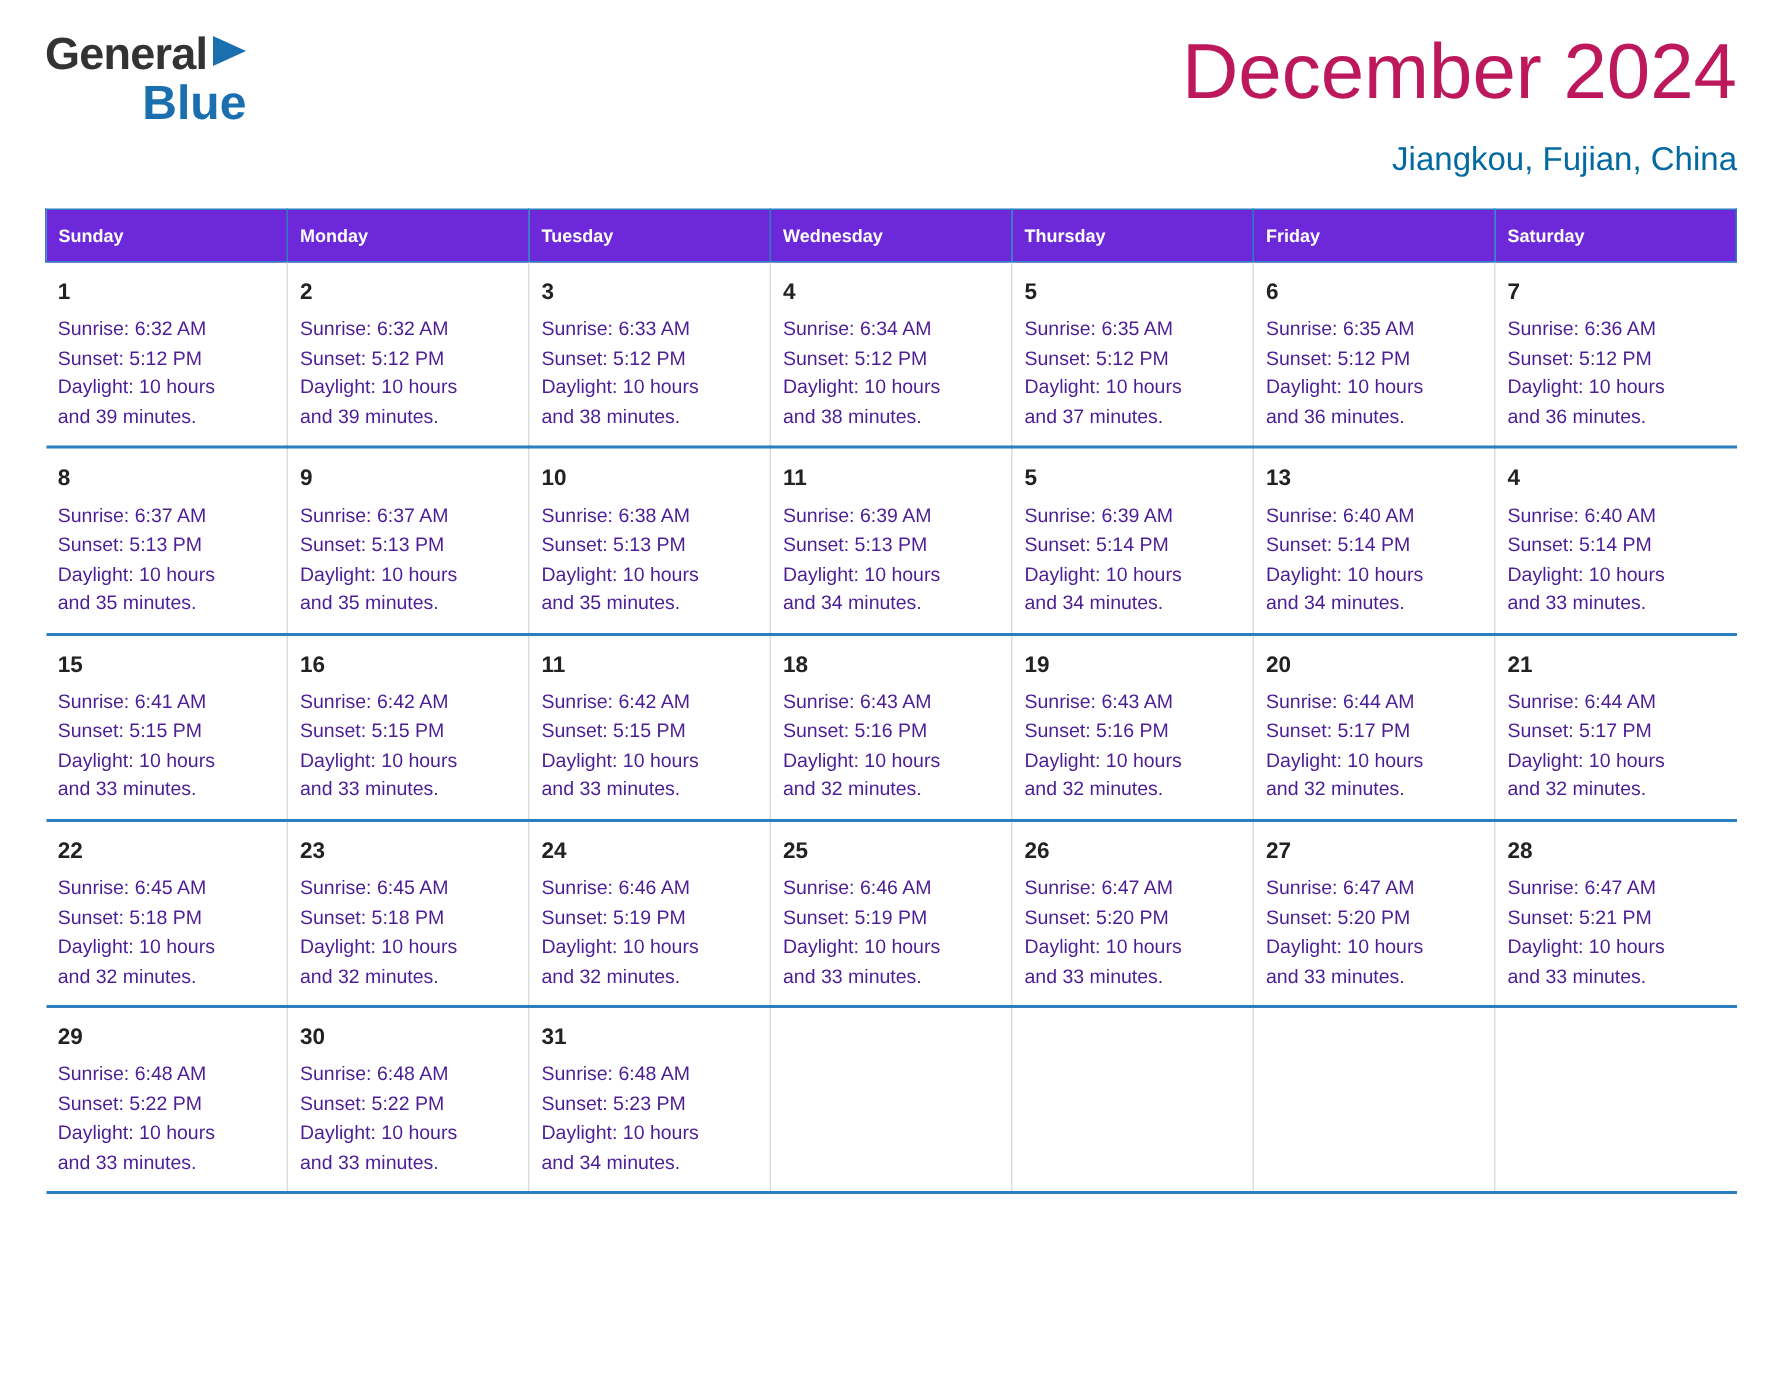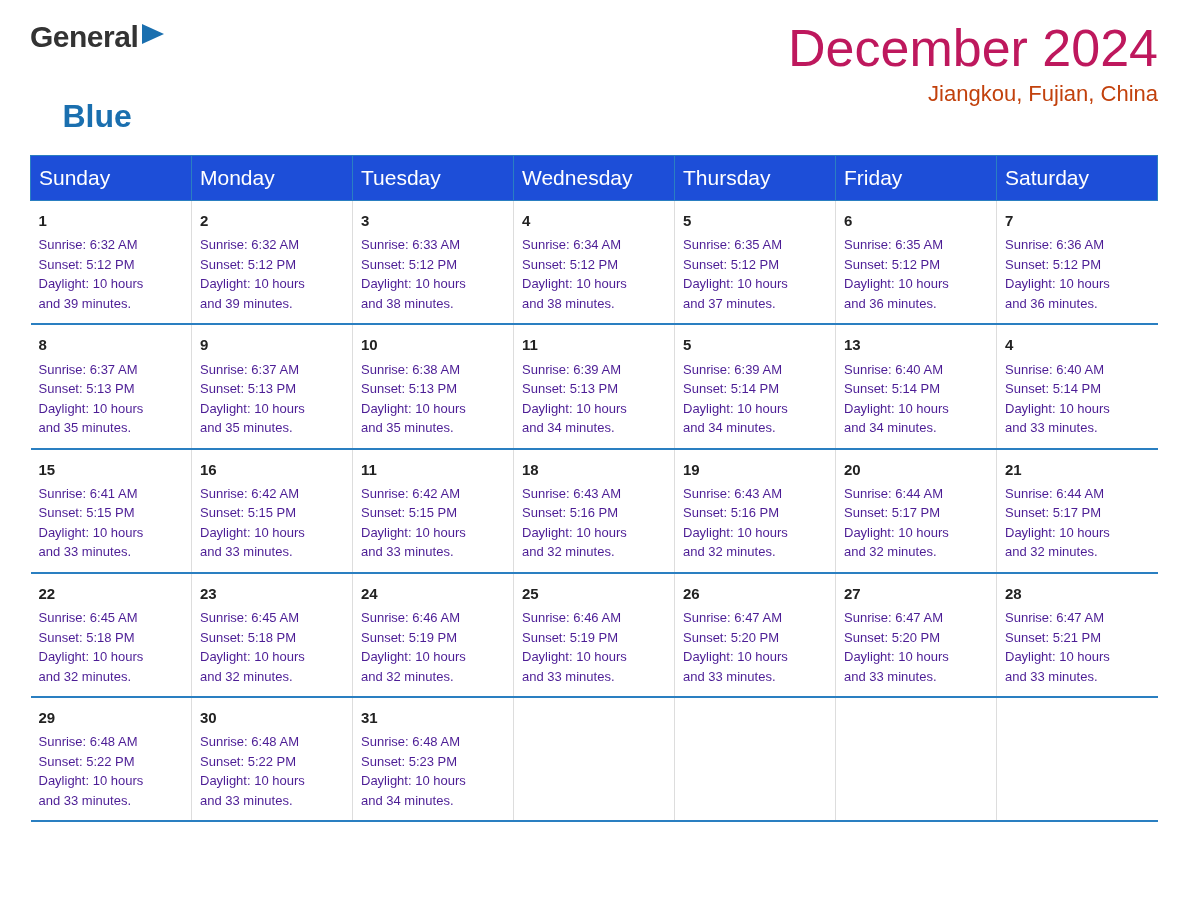--- a/index.html
+++ b/index.html
@@ -12,22 +12,21 @@
     }
     .header {
       display: flex;
       justify-content: space-between;
       align-items: flex-start;
       margin-bottom: 20px;
     }
     .logo-wrapper {
       display: flex;
       flex-direction: column;
-      align-items: center;
-      gap: 48px;
+      align-items: flex-end;
     }
     .logo-line1 {
       display: flex;
       align-items: center;
     }
     .logo-line2 {
       color: #1a6faf;
       font-size: 32px;
       font-weight: bold;
       margin-top: -4px;
@@ -36,33 +35,33 @@
       text-align: right;
     }
     .main-title {
       font-size: 52px;
       font-weight: normal;
       color: #be185d;
       line-height: 1.1;
     }
     .subtitle {
       font-size: 22px;
-      color: #c2410c;
-      margin-top: 4px;
+      color: #0369a1;
+      margin-top: 16px;
     }
     table {
       width: 100%;
       border-collapse: collapse;
       table-layout: fixed;
     }
     thead tr th {
-      background-color: #1d4ed8;
+      background-color: #6d28d9;
       color: #fff;
-      font-size: 21px;
-      font-weight: normal;
+      font-size: 12px;
+      font-weight: bold;
       padding: 10px 8px;
       text-align: left;
       border: 1px solid #2a7fc1;
     }
     tbody tr {
       border-bottom: 2px solid #2a7fc1;
     }
     tbody tr td {
       padding: 8px 8px 10px 8px;
       vertical-align: top;

